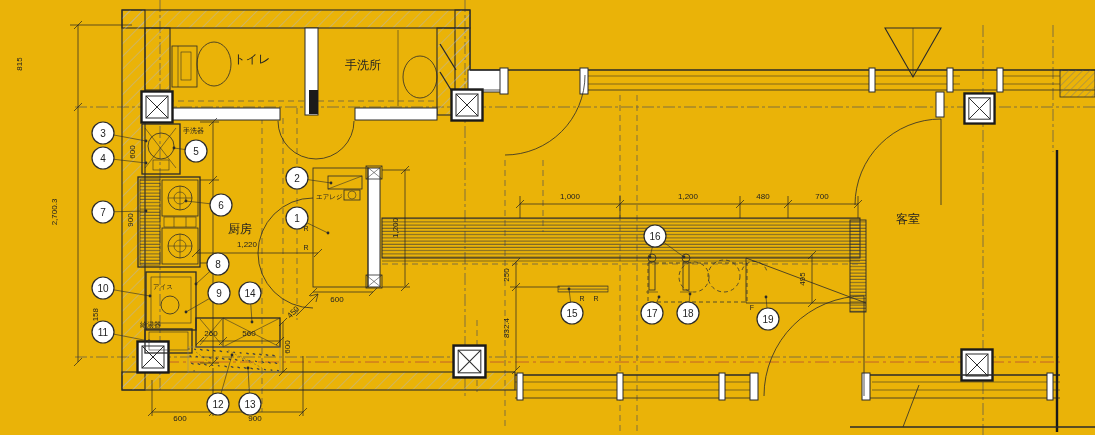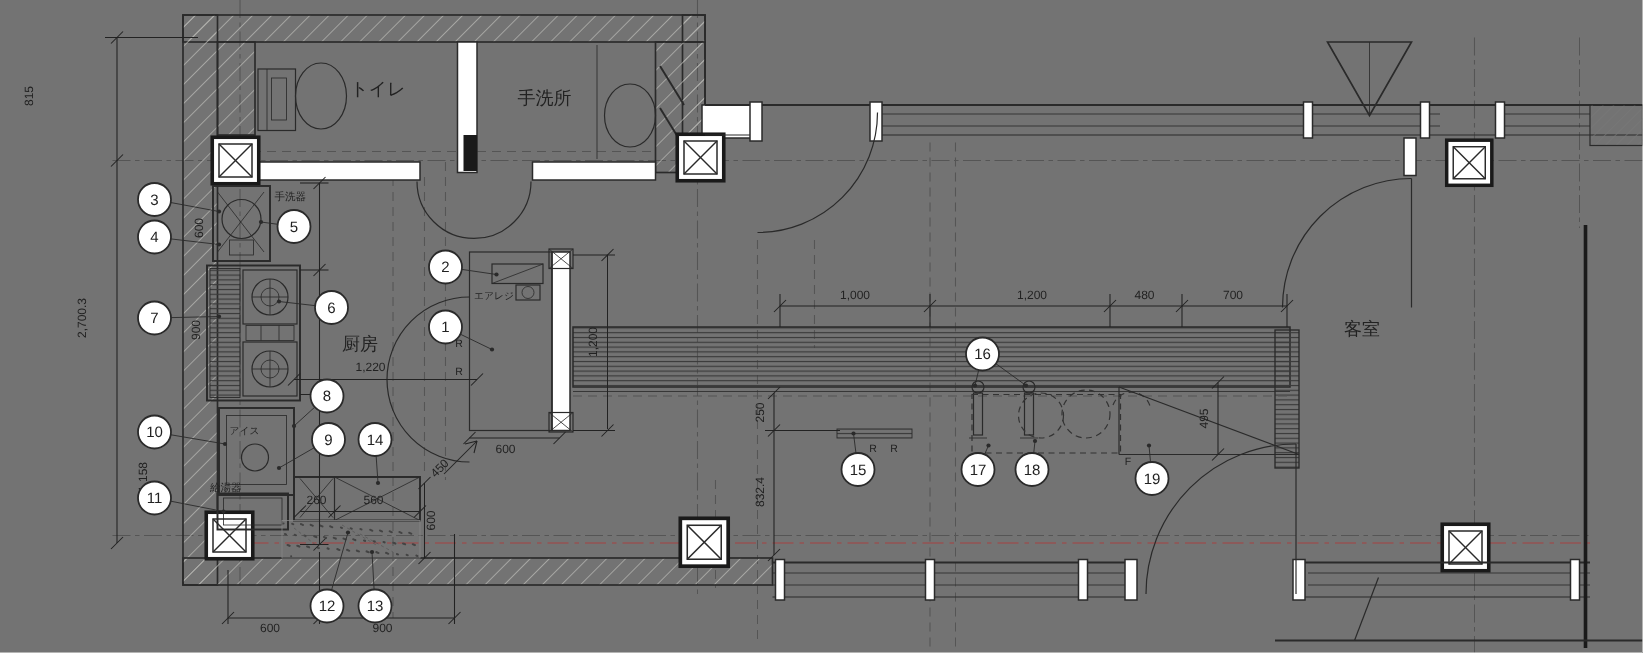--- a/index.html
+++ b/index.html
@@ -1,16 +1,16 @@
 <!DOCTYPE html>
 <html><head>
 <meta charset="utf-8">
 <style>
   html,body{margin:0;padding:0;background:#e8e8e6;}
-  #stage{position:relative;width:1095px;height:435px;background:#737373;overflow:hidden;
+  #stage{position:relative;width:1095px;height:435px;background:#eab308;overflow:hidden;
          font-family:"Liberation Sans",sans-serif;}
   svg{display:block}
   svg text{font-family:"Liberation Sans","DejaVu Sans",sans-serif;fill:#222;}
   .thin {stroke:#2a2a2a;stroke-width:.8;fill:none}
   .vthin{stroke:#2a2a2a;stroke-width:.55;fill:none}
   .med  {stroke:#2a2a2a;stroke-width:1.3;fill:none}
   .thick{stroke:#1a1a1a;stroke-width:2.4;fill:none}
   .wall {fill:url(#wallHatch);stroke:#2a2a2a;stroke-width:1.1}
   .wwhite{fill:#ffffff;stroke:#2a2a2a;stroke-width:1}
   .dash {stroke:#555;stroke-width:.7;stroke-dasharray:6 4;fill:none}

